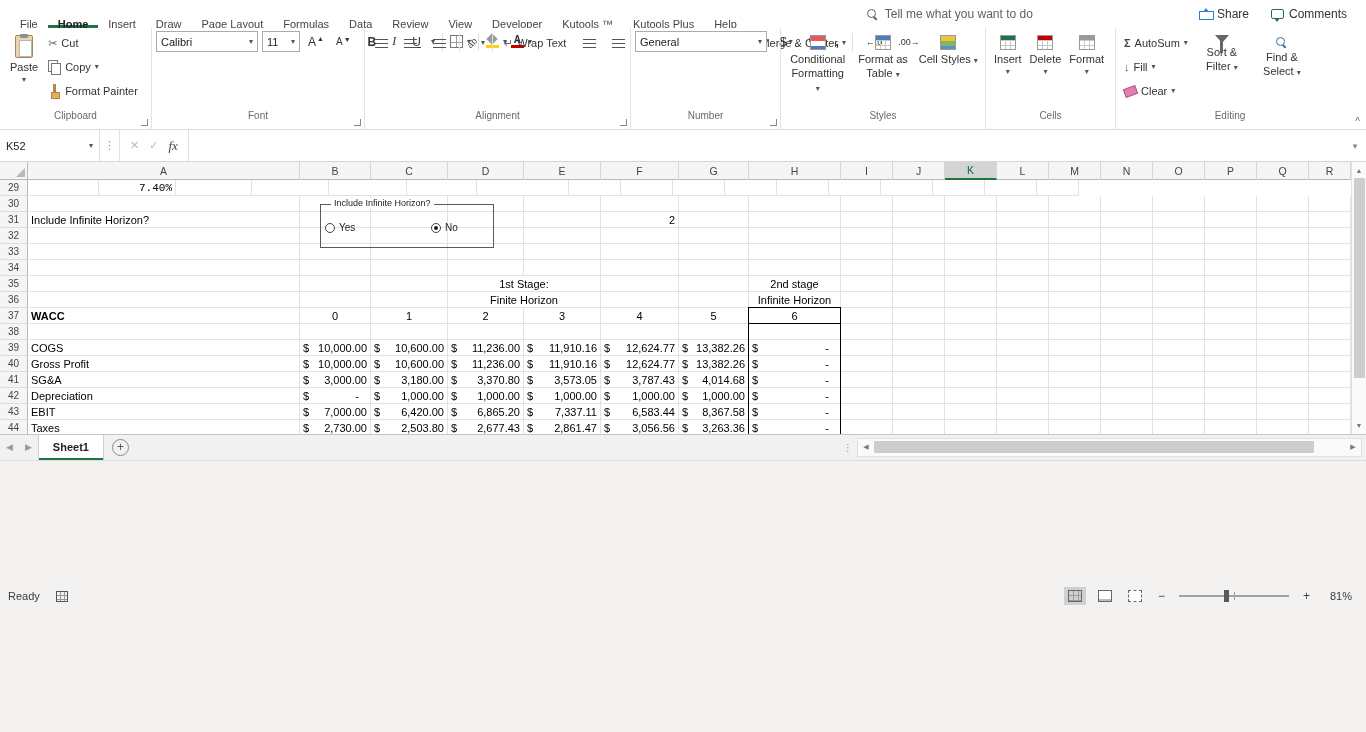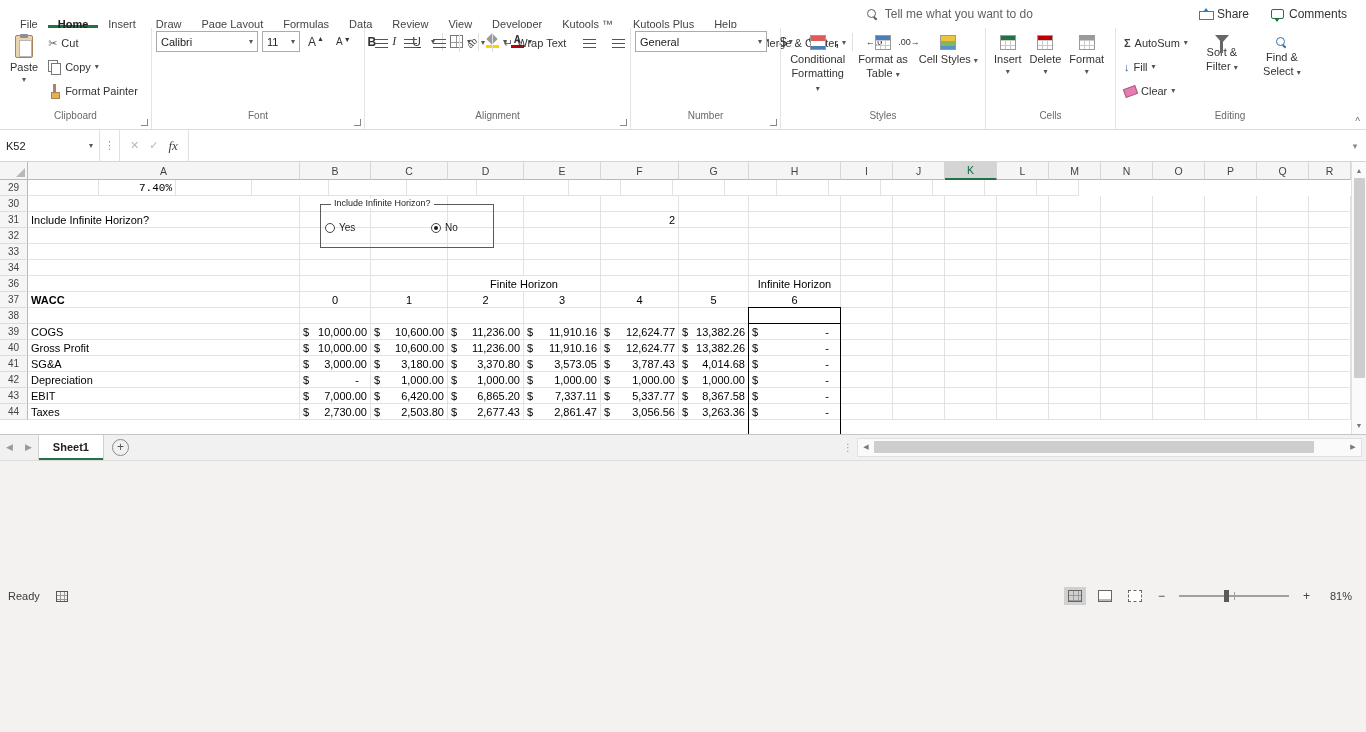--- a/index.html
+++ b/index.html
@@ -573,20 +573,40 @@
           <div class="cell" style="width: 52px;"></div>
           <div class="cell" style="width: 52px;"></div>
           <div class="cell" style="width: 52px;"></div>
           <div class="cell" style="width: 52px;"></div>
           <div class="cell" style="width: 52px;"></div>
           <div class="cell" style="width: 52px;"></div>
           <div class="cell" style="width: 52px;"></div>
           <div class="cell" style="width: 42px;"></div>
         </div>
         <div class="gridrow">
+          <div class="rowhdr">35</div>
+          <div class="cell a-cell" style="width: 272px;"></div>
+          <div class="cell" style="width: 71px;"></div>
+          <div class="cell" style="width: 77px;"></div>
+          <div class="cell center" style="width: 153px;">1st Stage:</div>
+          <div class="cell" style="width: 78px;"></div>
+          <div class="cell" style="width: 70px;"></div>
+          <div class="cell center" style="width: 92px;">2nd stage</div>
+          <div class="cell" style="width: 52px;"></div>
+          <div class="cell" style="width: 52px;"></div>
+          <div class="cell" style="width: 52px;"></div>
+          <div class="cell" style="width: 52px;"></div>
+          <div class="cell" style="width: 52px;"></div>
+          <div class="cell" style="width: 52px;"></div>
+          <div class="cell" style="width: 52px;"></div>
+          <div class="cell" style="width: 52px;"></div>
+          <div class="cell" style="width: 52px;"></div>
+          <div class="cell" style="width: 42px;"></div>
+        </div>
+        <div class="gridrow">
           <div class="rowhdr">36</div>
           <div class="cell a-cell" style="width: 272px;"></div>
           <div class="cell" style="width: 71px;"></div>
           <div class="cell" style="width: 77px;"></div>
           <div class="cell center" style="width: 153px;">Finite Horizon</div>
           <div class="cell" style="width: 78px;"></div>
           <div class="cell" style="width: 70px;"></div>
           <div class="cell center" style="width: 92px;">Infinite Horizon</div>
           <div class="cell" style="width: 52px;"></div>
           <div class="cell" style="width: 52px;"></div>
@@ -823,21 +843,21 @@
           <div class="cell money" style="width: 76px;">
             <span>$</span>
             <span>6,865.20</span>
           </div>
           <div class="cell money" style="width: 77px;">
             <span>$</span>
             <span>7,337.11</span>
           </div>
           <div class="cell money" style="width: 78px;">
             <span>$</span>
-            <span>5,337.77</span>
+            <span>6,583.44</span>
           </div>
           <div class="cell money" style="width: 70px;">
             <span>$</span>
             <span>8,367.58</span>
           </div>
           <div class="cell money" style="width: 92px;">
             <span>$</span>
             <span class="dash">-</span>
           </div>
           <div class="cell" style="width: 52px;"></div>

